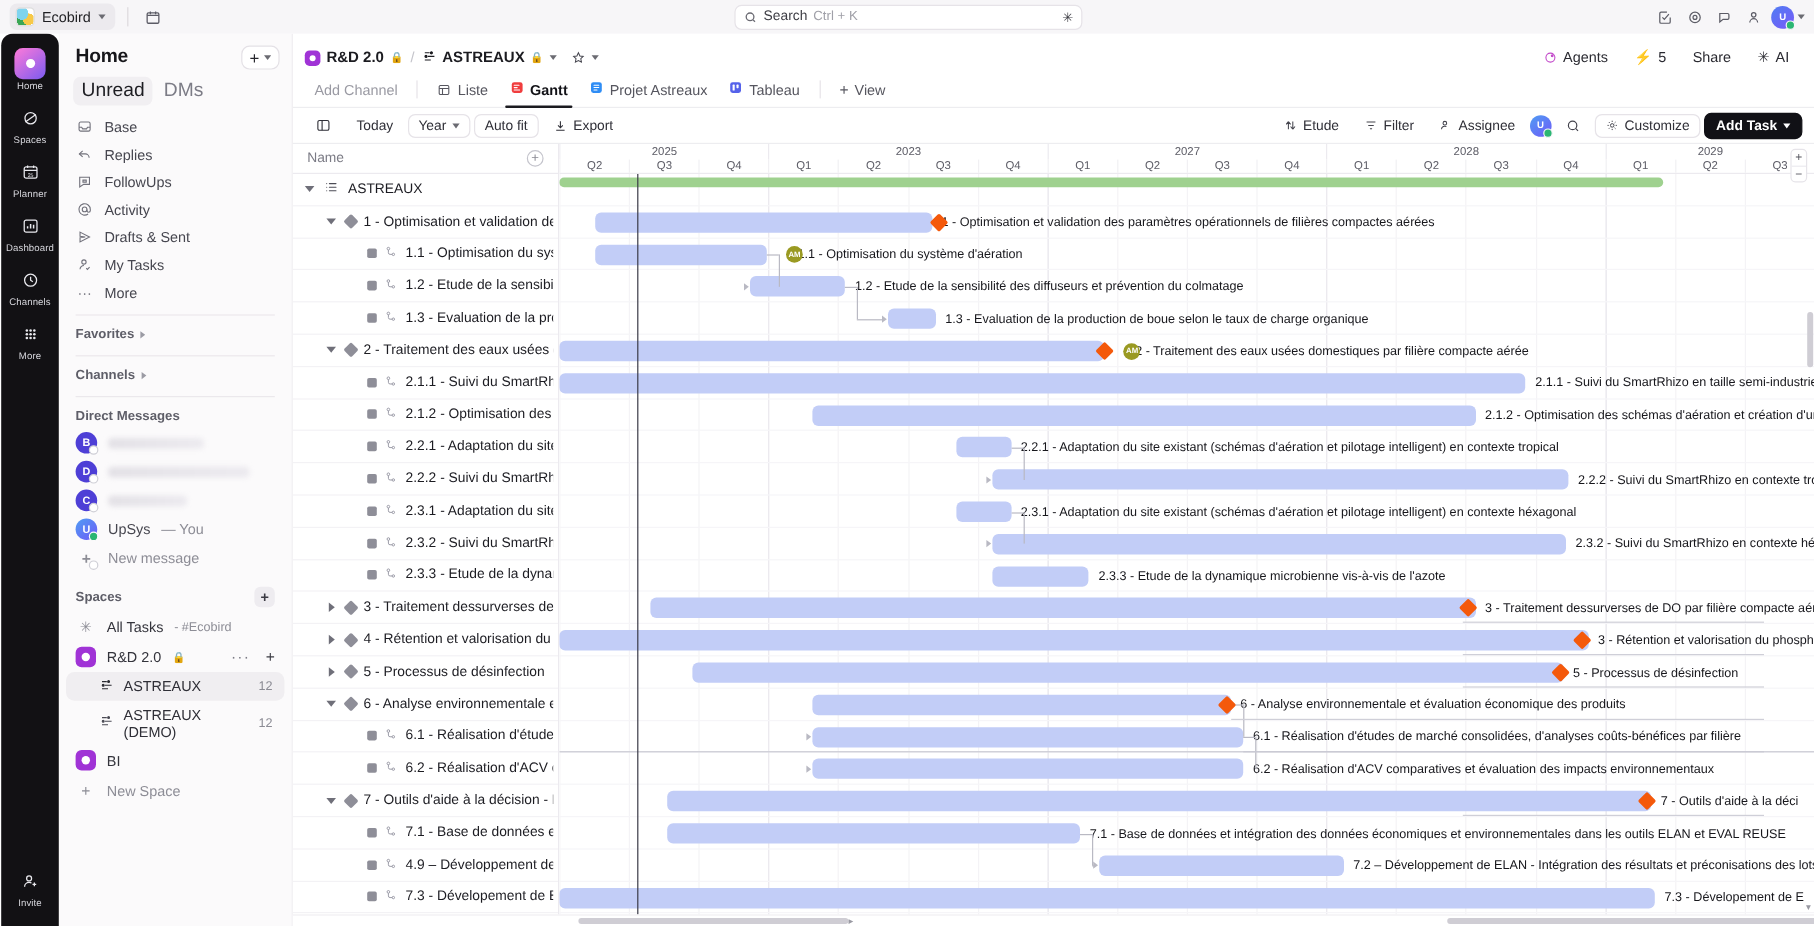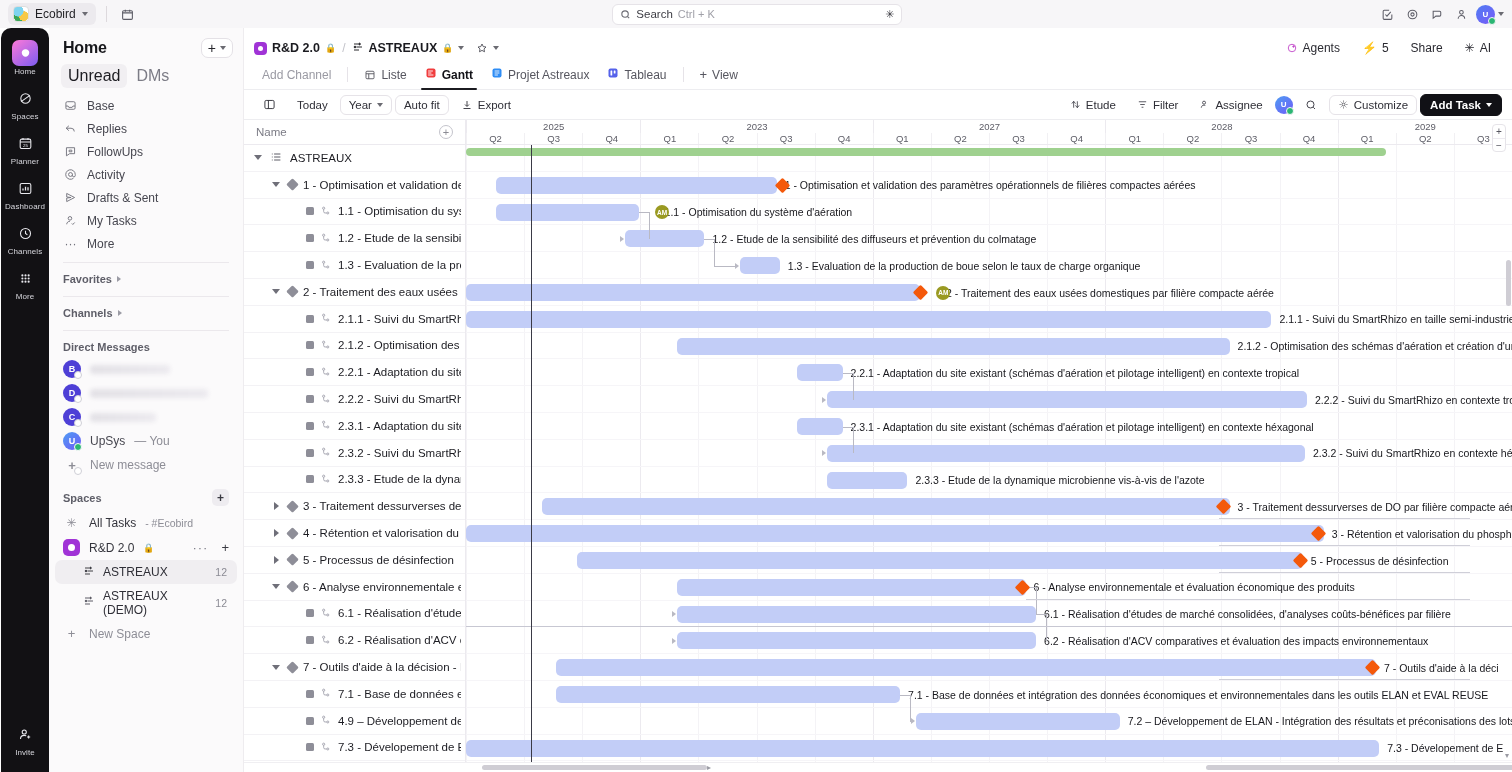--- a/index.html
+++ b/index.html
@@ -449,20 +449,26 @@
           <span class="sb-count">12</span>
         </div>
         <div class="sb-child">
           <span><svg width="12" height="12" viewBox="0 0 24 24" fill="none" stroke="#4b4b55" stroke-width="1.8">
                 <path d="M4 6h8M9 12h11M4 18h10"></path>
                 <circle cx="15" cy="6" r="1.6" fill="#4b4b55"></circle>
                 <circle cx="6" cy="12" r="1.6" fill="#4b4b55"></circle>
               </svg></span>
           <span>ASTREAUX (DEMO)</span>
           <span class="sb-count">12</span>
+        </div>
+        <div class="sb-space">
+          <span class="sp-ico sp-purple">
+              <i class="sp-dot"></i>
+            </span>
+          <span>BI</span>
         </div>
         <div class="sb-space sb-muted">
           <span class="sp-ico" style="font-size:13px;color:#8d8d96">+</span>
           <span>New Space</span>
         </div>
       </div>
     </div>
 
     <div class="main">
 

